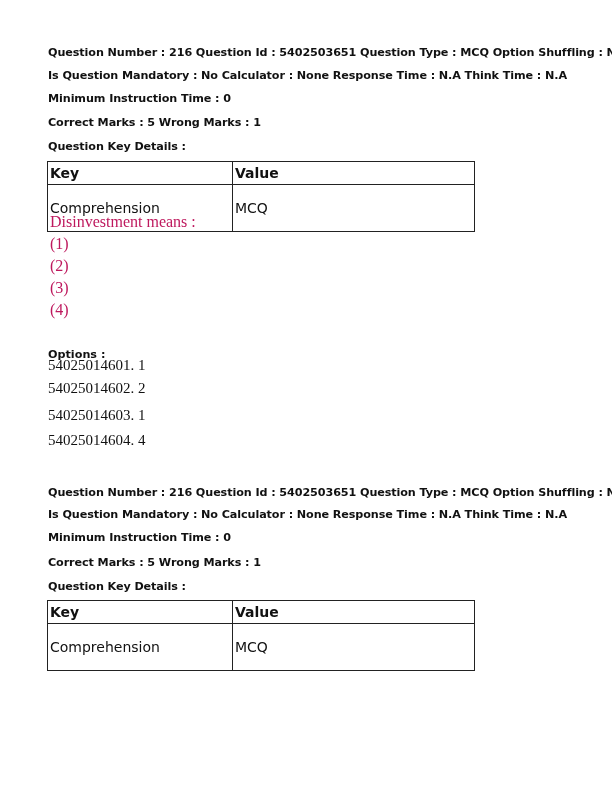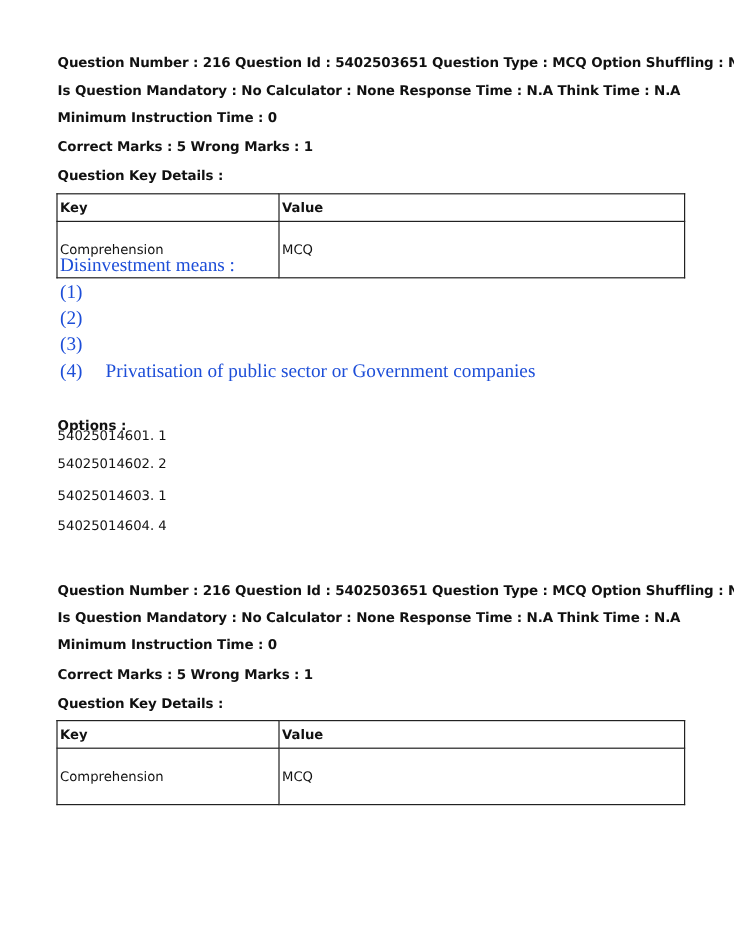--- a/index.html
+++ b/index.html
@@ -1,27 +1,27 @@
 <!DOCTYPE html>
 <html><head>
 <meta charset="utf-8">
 <style>
   html, body { margin: 0; padding: 0; background: #ffffff; }
   body { width: 612px; height: 792px; position: relative; overflow: hidden; font-family: "DejaVu Sans", sans-serif; color: #111; }
   .meta { position: absolute; left: 48px; font-size: 11.2px; font-weight: bold; letter-spacing: -0.1px; white-space: nowrap; }
-  .kv-table { position: absolute; left: 47px; width: 524px; border-collapse: collapse; font-size: 11px; }
+  .kv-table { position: absolute; left: 47px; width: 428px; border-collapse: collapse; font-size: 14px; }
   .kv-table td { border: 1px solid #222; padding: 12px 2px; height: 22px; vertical-align: middle; }
   .kv-table td.k { width: 180px; }
   .kv-table th { border: 1px solid #222; padding: 0 2px; height: 22px; text-align: left; font-weight: bold; }
-  .q-image { position: absolute; left: 50px; top: 211px; width: 410px; font-family: "Liberation Serif", "DejaVu Serif", serif; color: #1d4ed8; }
+  .q-image { position: absolute; left: 50px; top: 211px; width: 410px; font-family: "Liberation Serif", "DejaVu Serif", serif; color: #be185d; }
   .q-stem { font-size: 16px; line-height: 22px; height: 22px; }
   .q-opt { font-size: 16px; line-height: 22px; height: 22px; display: flex; }
   .q-opt .num { width: 38px; }
   .opt-label { position: absolute; left: 48px; font-size: 11.2px; font-weight: bold; }
-  .opt-item { position: absolute; left: 48px; font-size: 11px; }
+  .opt-item { position: absolute; left: 48px; font-size: 15px; font-family: Liberation Serif, serif; }
 </style>
 </head>
 <body>
 
 <div class="meta" style="top:46px">Question Number : 216 Question Id : 5402503651 Question Type : MCQ Option Shuffling : No</div>
 <div class="meta" style="top:69px">Is Question Mandatory : No Calculator : None Response Time : N.A Think Time : N.A</div>
 <div class="meta" style="top:92px">Minimum Instruction Time : 0</div>
 <div class="meta" style="top:116px">Correct Marks : 5 Wrong Marks : 1</div>
 <div class="meta" style="top:140px">Question Key Details :</div>
 <table class="kv-table" style="top:161px">
@@ -43,21 +43,20 @@
     <span class="num">(1)</span>
   </div>
   <div class="q-opt">
     <span class="num">(2)</span>
   </div>
   <div class="q-opt">
     <span class="num">(3)</span>
   </div>
   <div class="q-opt">
     <span class="num">(4)</span>
-    <span>Privatisation of public sector or Government companies</span>
   </div>
 </div>
 
 <div class="opt-label" style="top:348px">Options :</div>
 <div class="opt-item" style="top:357px">54025014601. 1</div>
 <div class="opt-item" style="top:380px">54025014602. 2</div>
 <div class="opt-item" style="top:407px">54025014603. 1</div>
 <div class="opt-item" style="top:432px">54025014604. 4</div>
 
 <div class="meta" style="top:486px">Question Number : 216 Question Id : 5402503651 Question Type : MCQ Option Shuffling : No</div>

